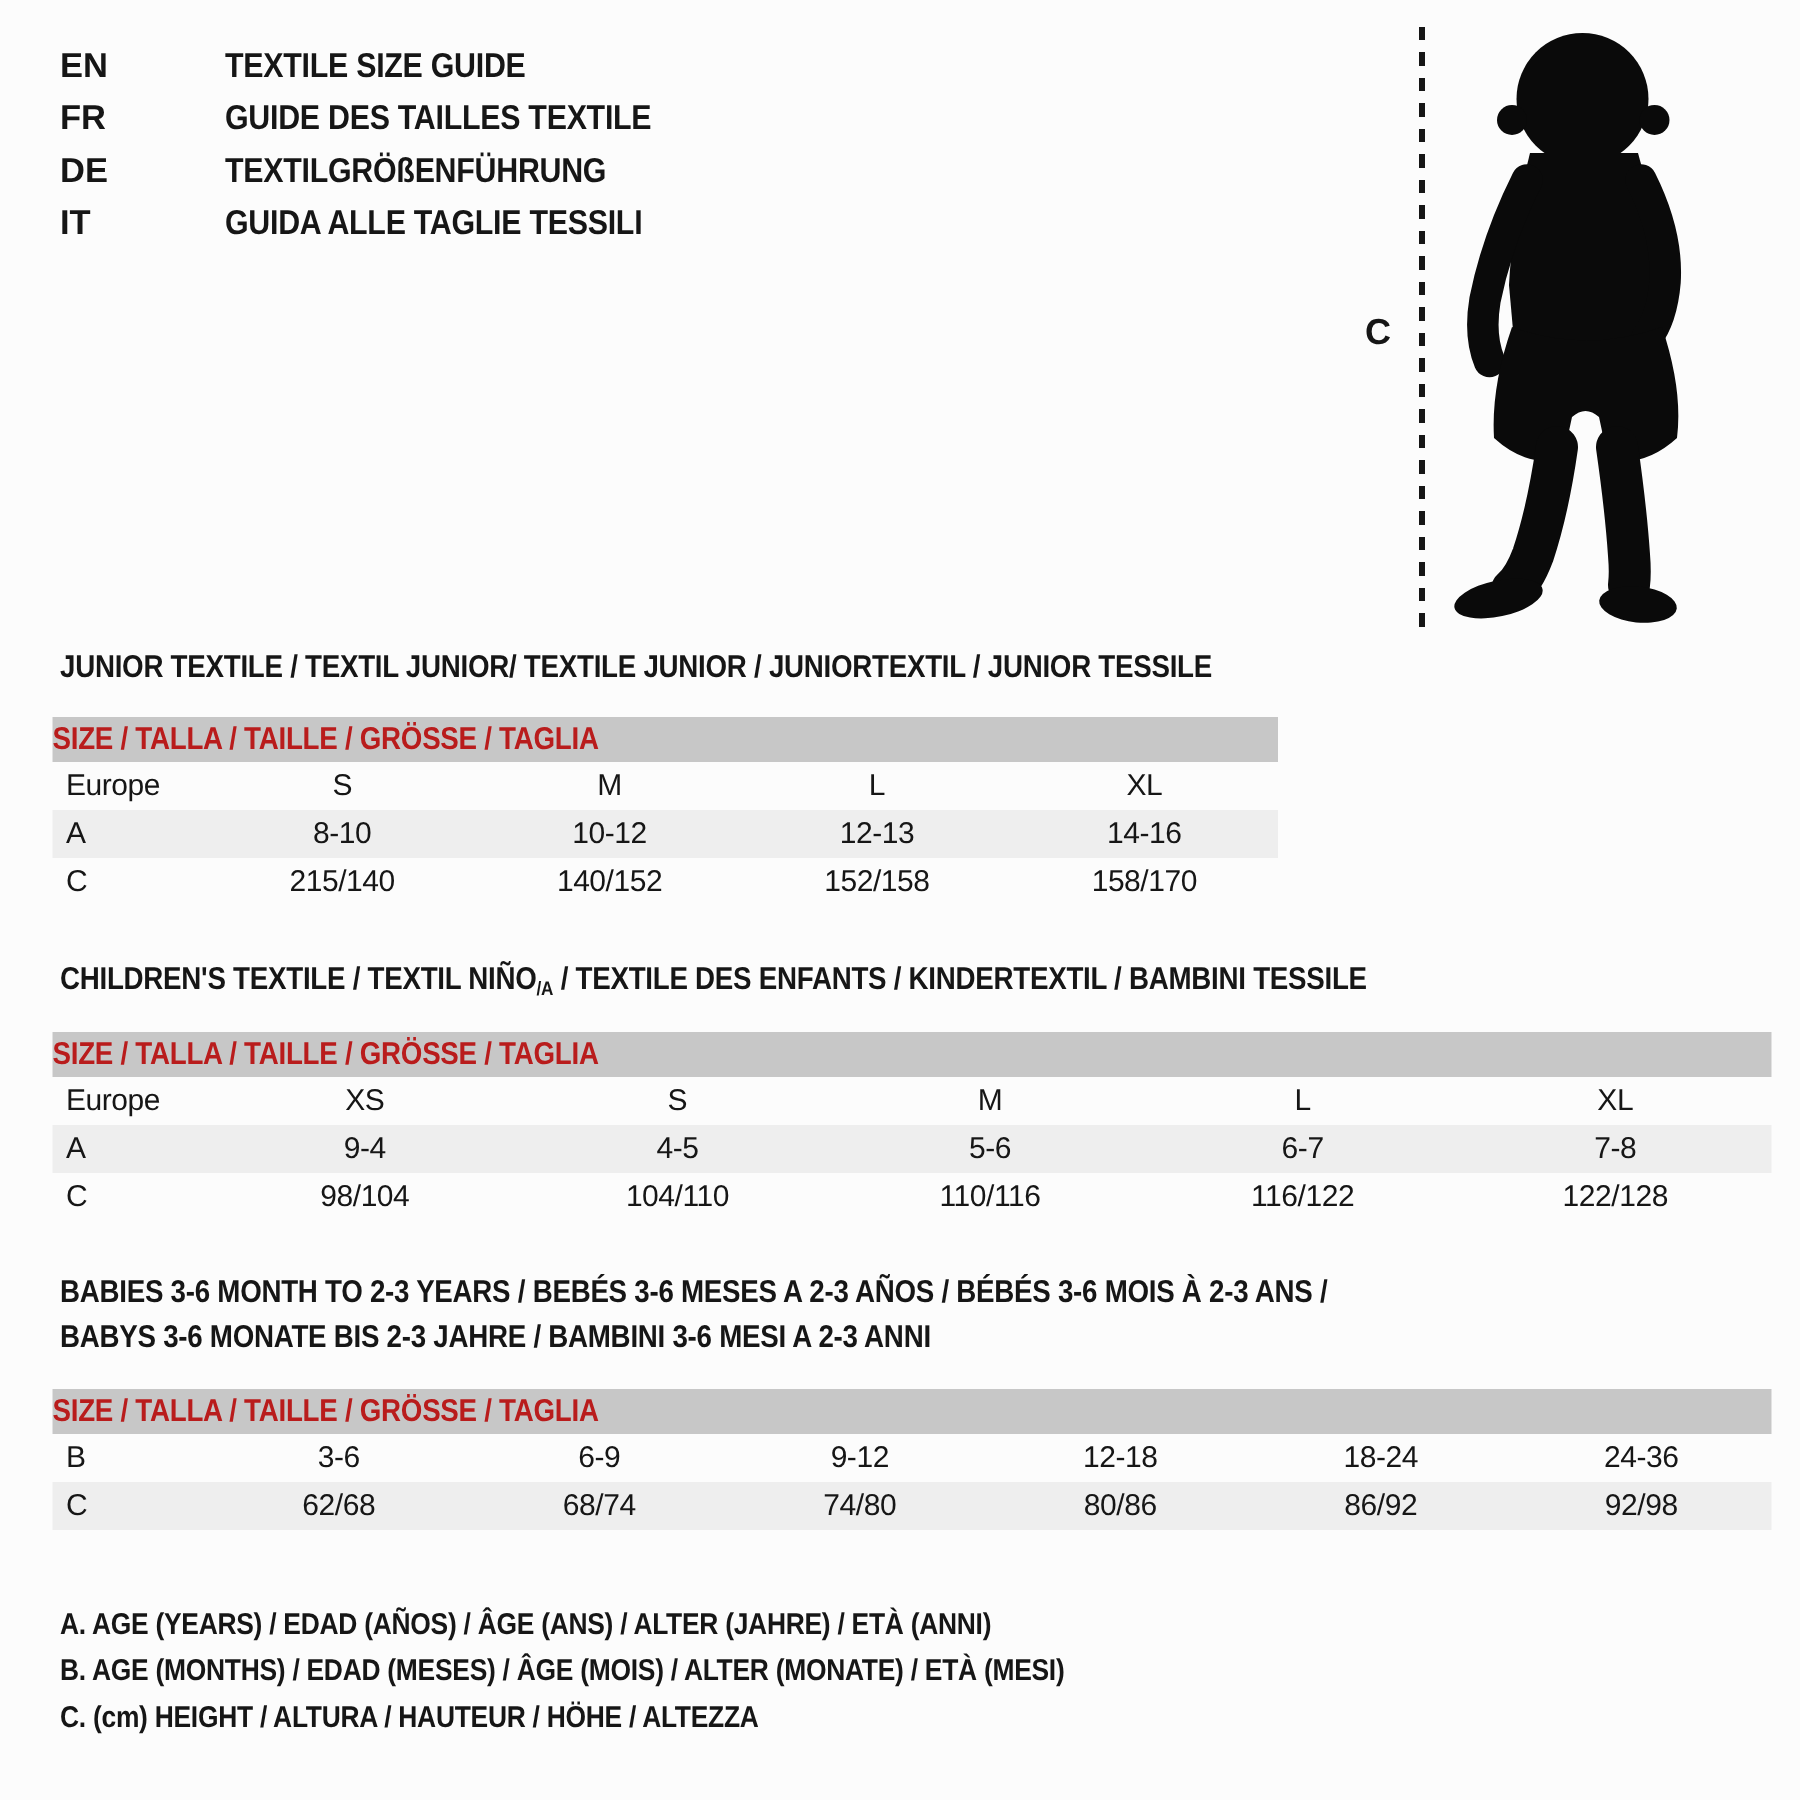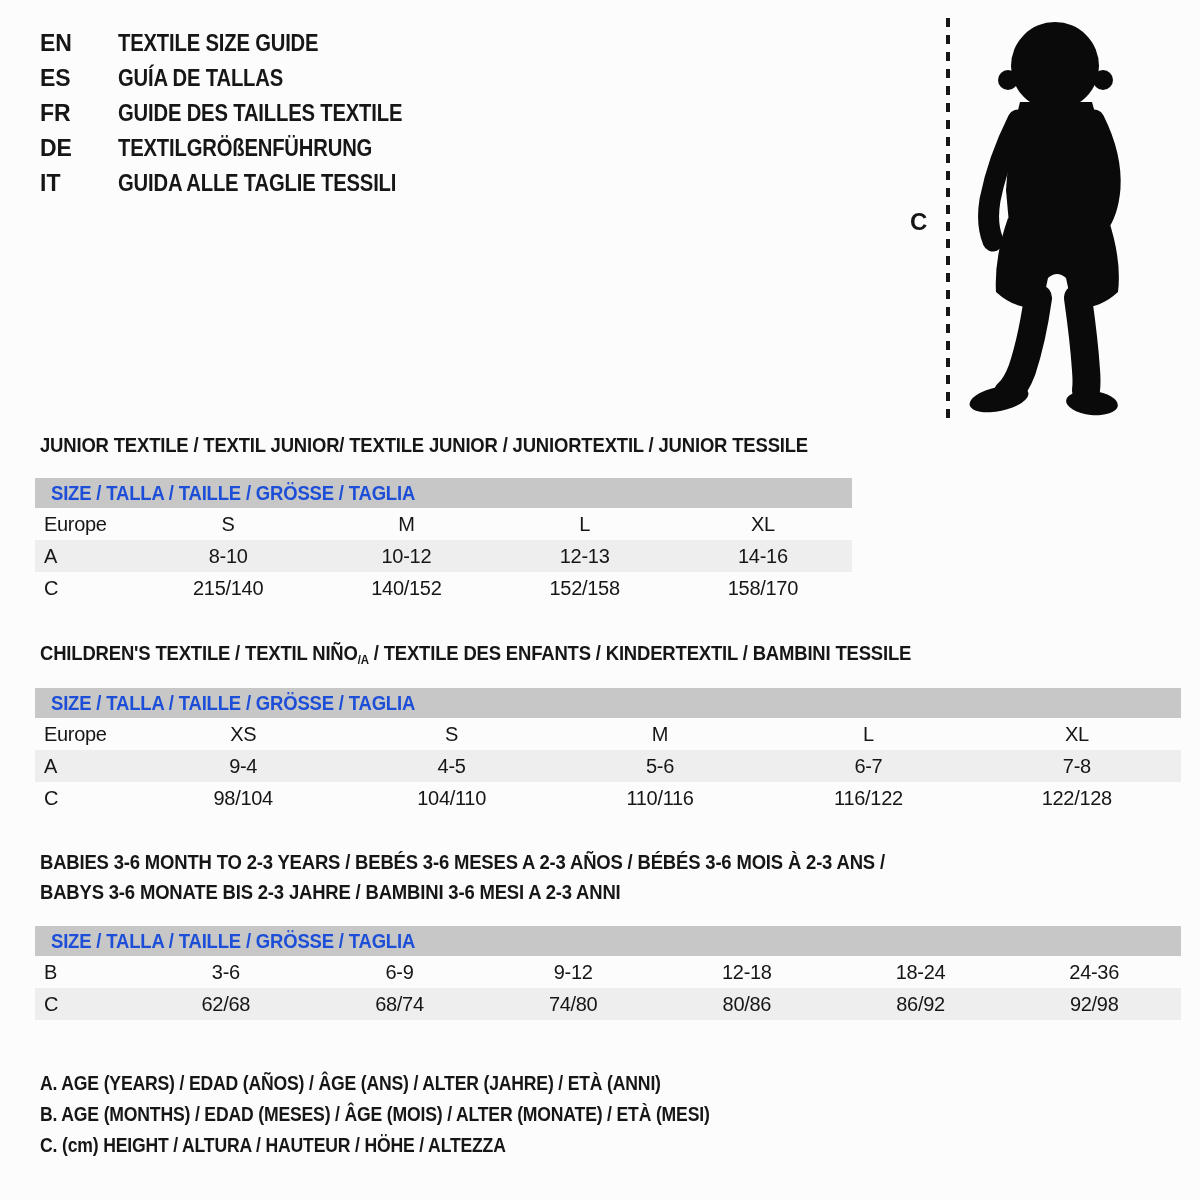--- a/index.html
+++ b/index.html
@@ -6,37 +6,37 @@
   .canvas {
     position:relative; width:1200px; height:1200px;
     background:#fcfcfc; color:#161616;
     font-family:"Liberation Sans", sans-serif;
     overflow:hidden;
   }
   .cond { display:inline-block; transform:scaleX(0.88); transform-origin:0 50%; white-space:nowrap; letter-spacing:-0.2px; }
 
   
   .lang { position:absolute; left:40px; top:26px; }
-  .lang-row { display:flex; height:35px; align-items:center; font-weight:bold; font-size:23px; }
+  .lang-row { display:flex; height:35px; align-items:center; font-weight:bold; font-size:23px;gap:32px; }
   .lang-code { width:78px; }
 
   
   .measure-line { position:absolute; left:946px; top:18px; width:4px; height:400px;
     background:repeating-linear-gradient(#161616 0 9px, transparent 9px 17px); }
   .measure-label { position:absolute; left:910px; top:208px; font-size:24px; font-weight:bold; }
   .silhouette { position:absolute; left:962px; top:20px; width:178px; height:398px; }
 
   
   .sec-heading { position:absolute; left:40px; font-size:21px; font-weight:bold; line-height:24px; }
   .subscript { font-size:13px; position:relative; top:4px; }
 
   
   .size-table { position:absolute; left:35px; }
-  .t-header { height:30px; background:#c7c7c7; display:flex; align-items:center; padding-left:16px;
-    font-weight:bold; font-size:21px; color:#1d4ed8; }
+  .t-header { height:30px; background:#c7c7c7; display:flex; align-items:center; padding-left:0;
+    font-weight:bold; font-size:21px; color:#b91c1c; }
   .t-row { display:flex; height:32px; align-items:center; font-size:20px; letter-spacing:-0.3px; }
   .t-row.shaded { background:#eeeeee; }
   .t-label { width:95px; padding-left:9px; }
   .t-cell { flex:1; text-align:center; }
 
   .w-junior { width:817px; }
   .w-wide { width:1146px; }
 
   
   .legend { position:absolute; left:40px; top:1068px; }
@@ -44,24 +44,20 @@
 </style>
 </head>
 <body>
 
 <div class="canvas">
 
   <div class="lang">
     <div class="lang-row">
       <span class="lang-code">EN</span>
       <span class="cond">TEXTILE SIZE GUIDE</span>
-    </div>
-    <div class="lang-row">
-      <span class="lang-code">ES</span>
-      <span class="cond">GUÍA DE TALLAS</span>
     </div>
     <div class="lang-row">
       <span class="lang-code">FR</span>
       <span class="cond">GUIDE DES TAILLES TEXTILE</span>
     </div>
     <div class="lang-row">
       <span class="lang-code">DE</span>
       <span class="cond">TEXTILGRÖßENFÜHRUNG</span>
     </div>
     <div class="lang-row">

